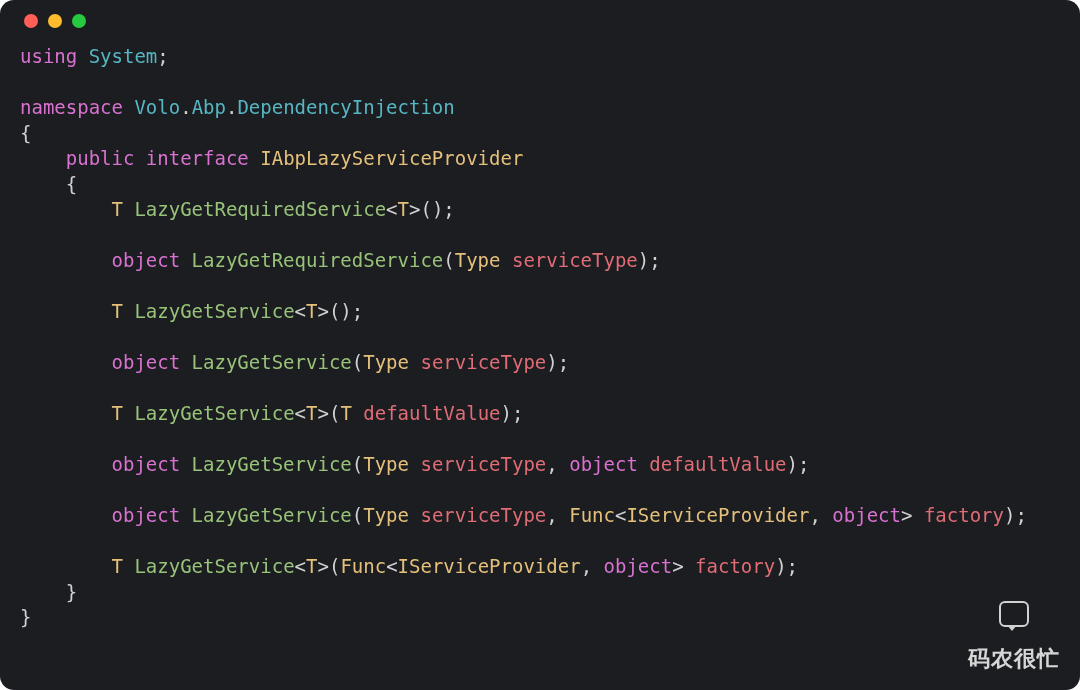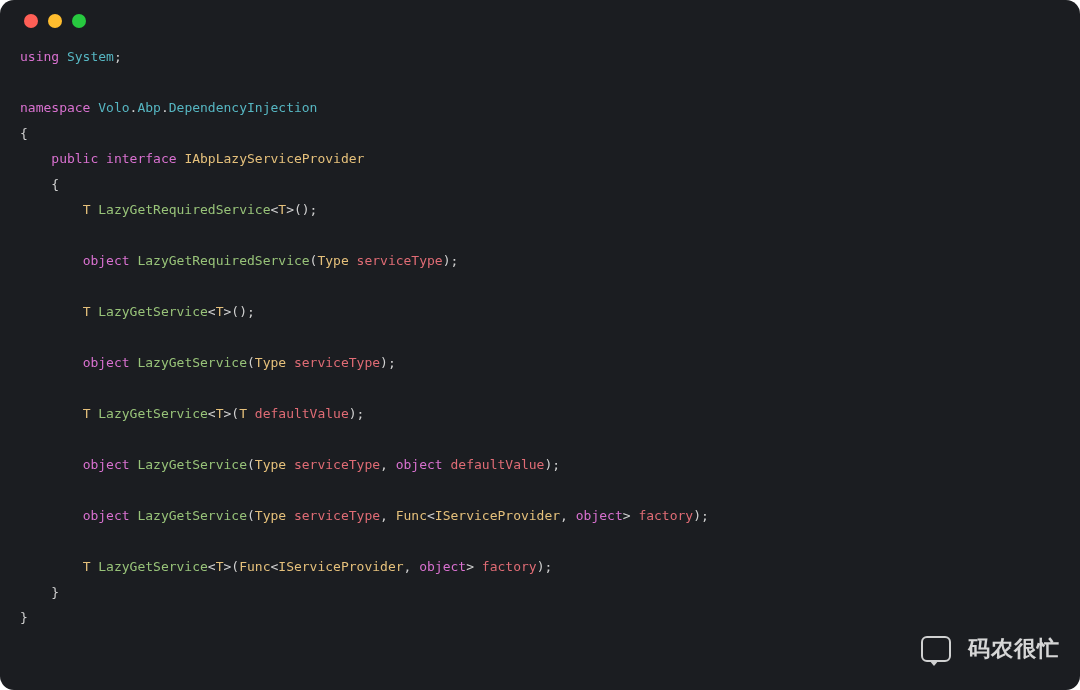--- a/index.html
+++ b/index.html
@@ -33,44 +33,45 @@
     height: 14px;
     border-radius: 50%;
   }
   .dot.red    { background: #ff5f56; }
   .dot.yellow { background: #ffbd2e; }
   .dot.green  { background: #27c93f; }
 
   pre.code {
     margin: 0;
     font-family: inherit;
-    font-size: 13px;
+    font-size: 19px;
     line-height: 25.5px;
     letter-spacing: 0px;
     white-space: pre;
     color: #d9d9d9;
     font-weight: 500;
   }
   
   .k   { color: #d971d0; }   
   .ns  { color: #56b6c2; }   
   .ty  { color: #e5c07b; }   
   .fn  { color: #98c379; }   
   .pm  { color: #e06c75; }   
   .pn  { color: #d1d1d1; }   
   .semi{ color: #d1d1d1; }
   
   .watermark {
     position: absolute;
     right: 20px;
-    bottom: 26px;
+    bottom: 16px;
     display: flex;
     align-items: center;
     gap: 17px;
     opacity: 0.88;
+    flex-direction: column;
   }
   .watermark .bubble {
     width: 26px;
     height: 22px;
     border: 2.2px solid #eaeaea;
     border-radius: 6px;
     position: relative;
   }
   .watermark .bubble:after {
     content: "";

